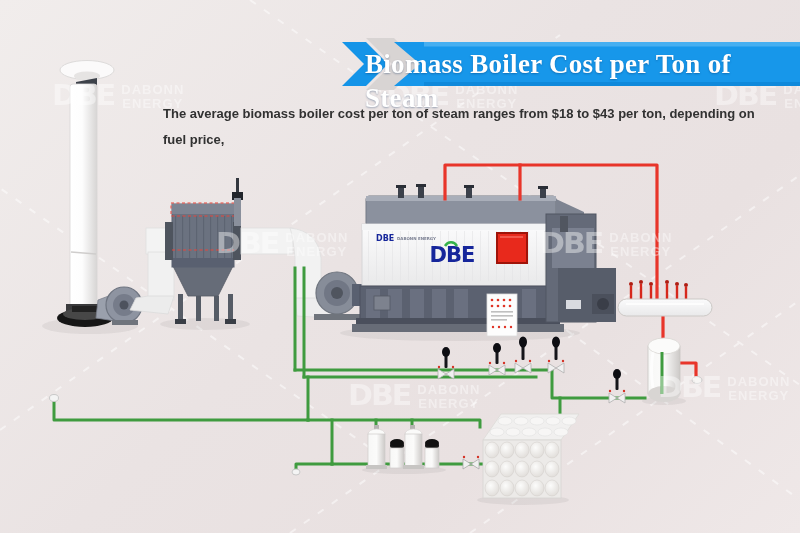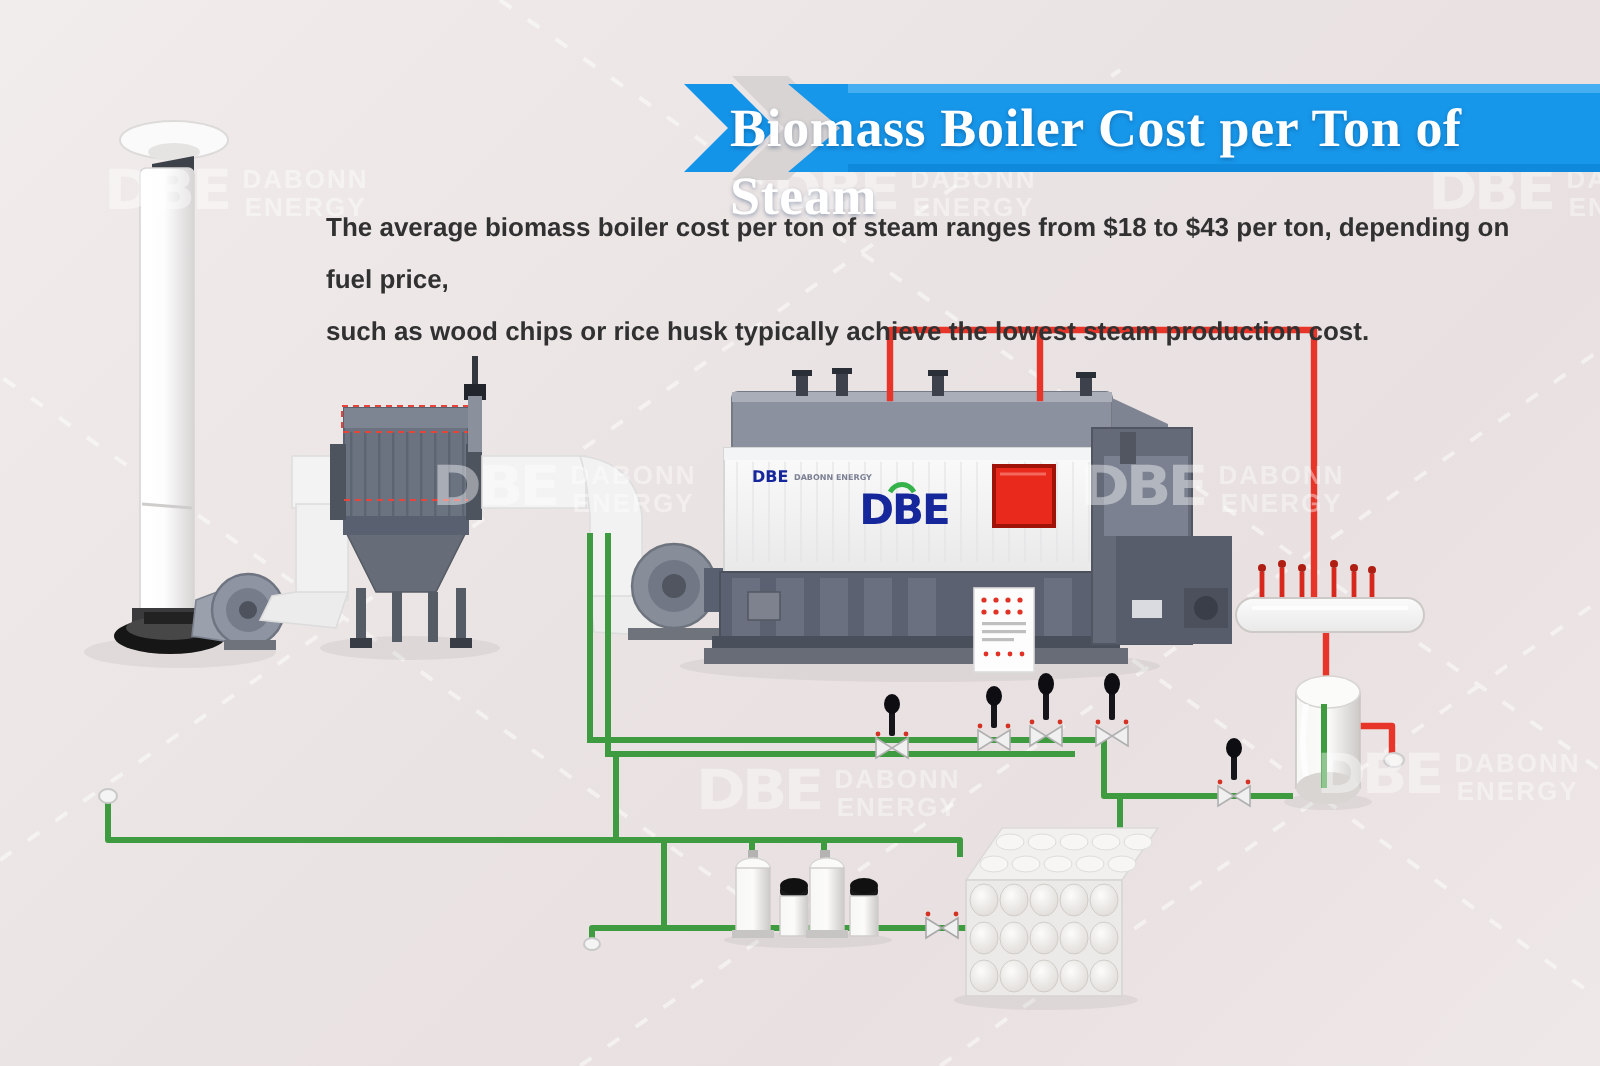--- a/index.html
+++ b/index.html
@@ -450,14 +450,13 @@
     <polygon points="2,6 26,6 48,28 26,50 2,50 24,28" fill="#1494e8"></polygon>
     <polygon points="54,6 460,6 460,50 54,50 80,28" fill="#1797ea"></polygon>
     <rect x="84" y="6" width="376" height="4.5" fill="#46aff1"></rect>
     <rect x="84" y="46" width="376" height="4" fill="#0e86d8" opacity="0.85"></rect>
   </svg>
 </div>
 <div class="banner-title">Biomass Boiler Cost per Ton of Steam</div>
 
 <div class="desc">
   <div>The average biomass boiler cost per ton of steam ranges from $18 to $43 per ton, depending on fuel price,</div>
-  <div>such as wood chips or rice husk typically achieve the lowest steam production cost.</div>
 </div>
 
 </body></html>

